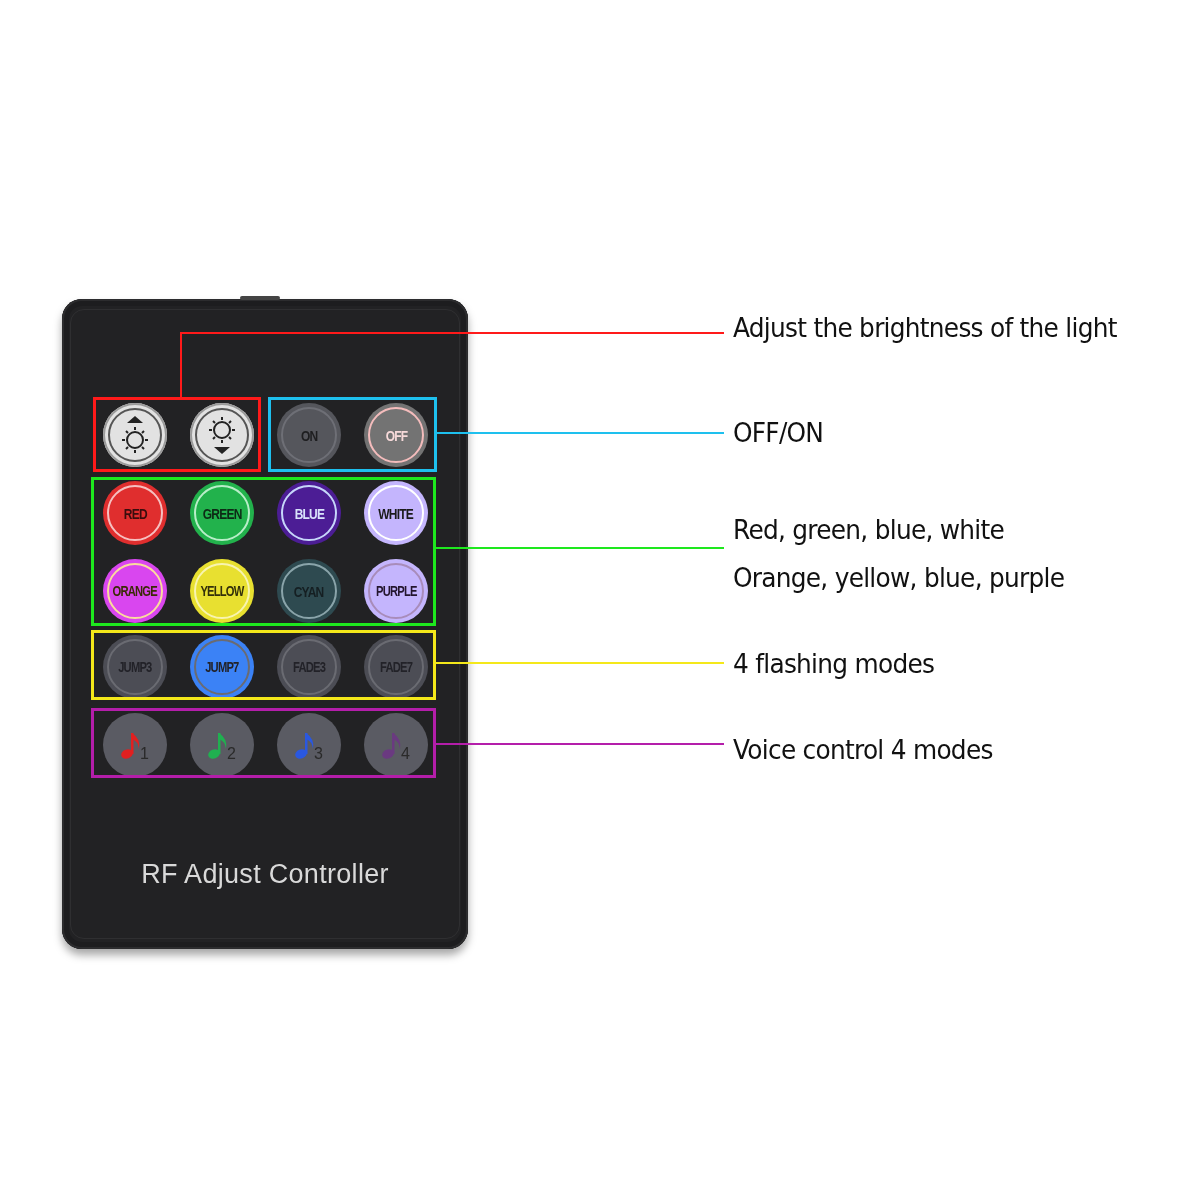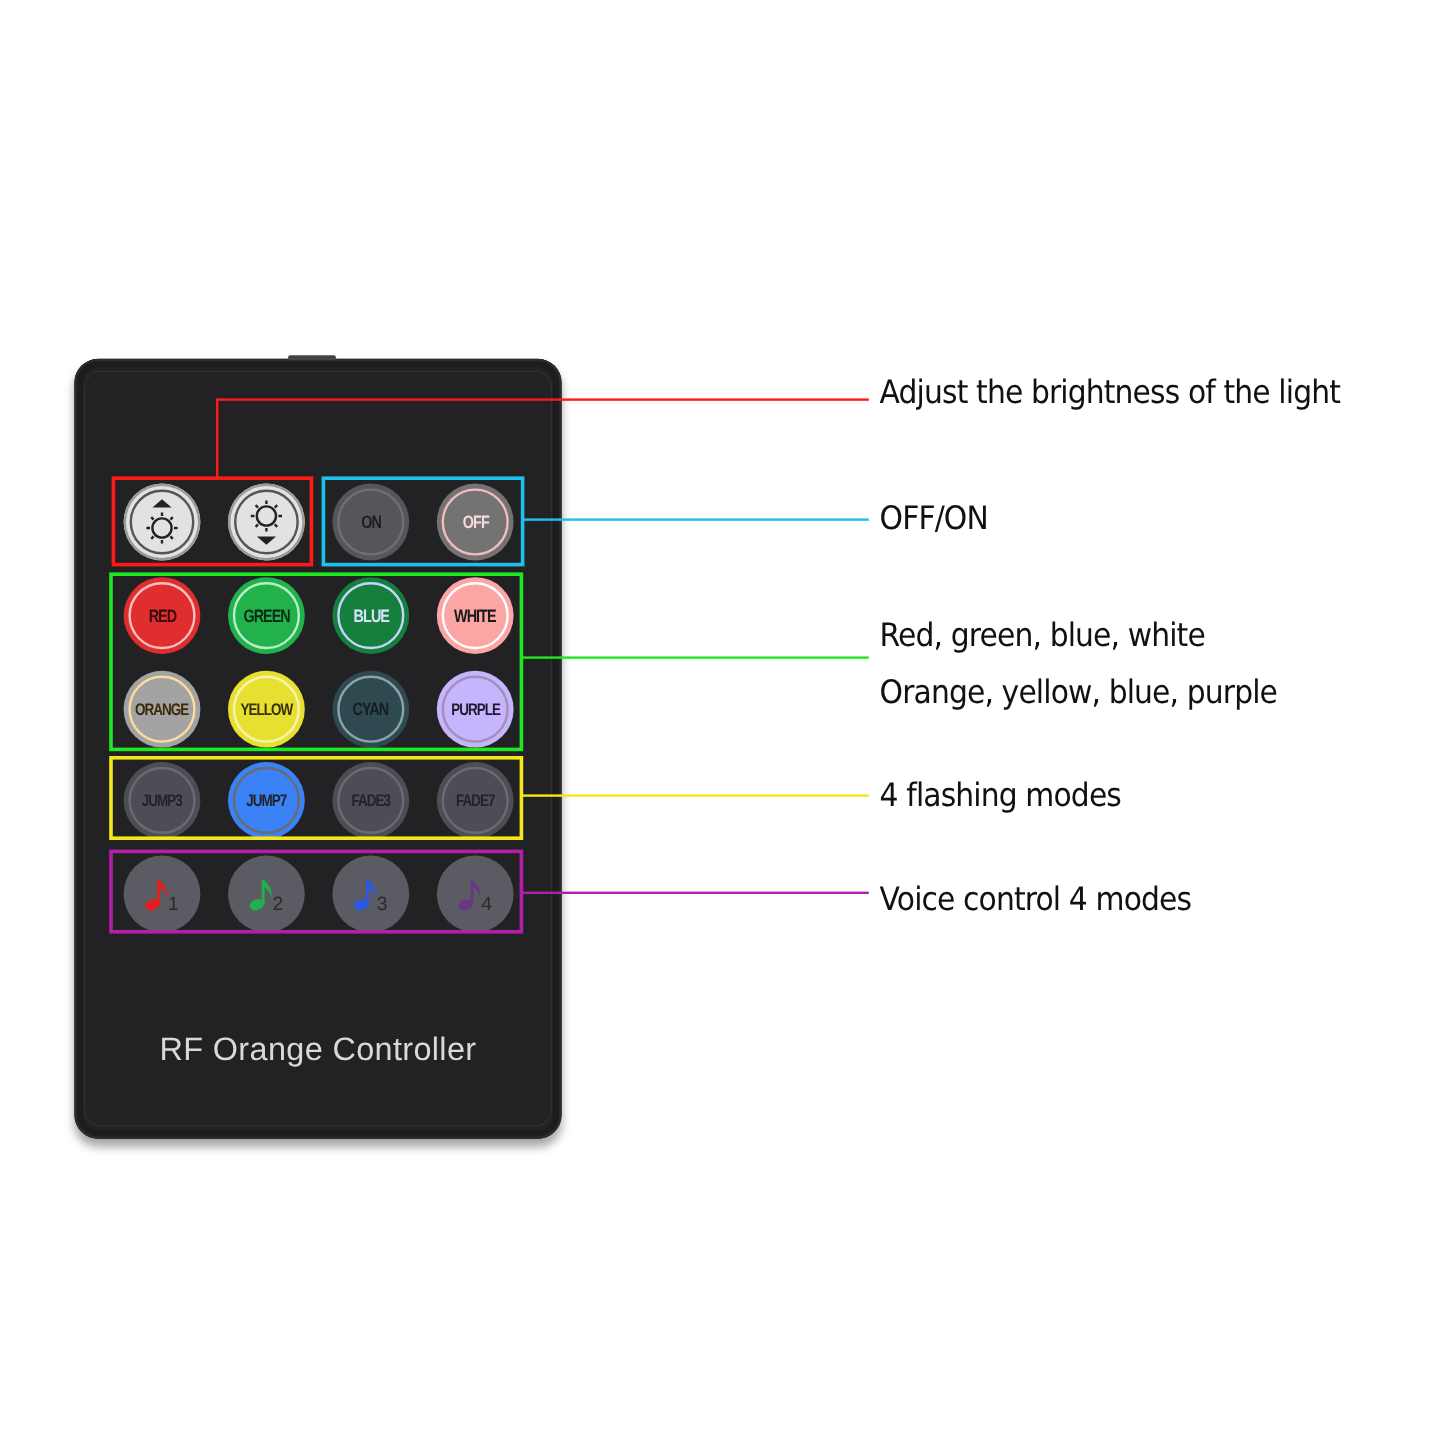--- a/index.html
+++ b/index.html
@@ -50,21 +50,21 @@
     .note-num {
       position: absolute; font-family: "Liberation Sans", sans-serif; font-size: 16px;
       color: #2a2a2a; font-weight: normal; letter-spacing: 0;
     }
   </style>
 </head>
 <body>
 
 <div class="remote">
   <div class="remote-inner"></div>
-  <div class="brand">RF Orange Controller</div>
+  <div class="brand">RF Adjust Controller</div>
 </div>
 <div class="remote-notch"></div>
 
 <div class="btn" style="left:103px; top:403px; background:#e2e2e2; box-shadow: inset 0 0 0 2px #9a9a9a;">
   <span class="ring" style="border-color:#555; inset:5px;"></span>
   <svg width="52" height="52" viewBox="0 0 52 52" style="position:relative;">
     <polygon points="26,7 18,14 34,14" fill="#222"></polygon>
     <circle cx="26" cy="31" r="8" fill="none" stroke="#222" stroke-width="2"></circle>
     <g stroke="#222" stroke-width="2">
       <line x1="26" y1="18" x2="26" y2="21"></line>
@@ -106,30 +106,30 @@
 </div>
 
 <div class="btn" style="left:103px; top:481px; background:#e02e2e;text-align:center;">
   <span class="ring" style="border-color:#f6c0c0;"></span>
   <span class="lbl" style="color:#3a0d0d;">RED</span>
 </div>
 <div class="btn" style="left:190px; top:481px; background:#22b24c;">
   <span class="ring" style="border-color:#b8eec8;"></span>
   <span class="lbl" style="color:#0d2a15;">GREEN</span>
 </div>
-<div class="btn" style="left:277px; top:481px; background:#15803d;">
+<div class="btn" style="left:277px; top:481px; background:#4c1d95;">
   <span class="ring" style="border-color:#c6d6fa;"></span>
   <span class="lbl" style="color:#d8e2fb;">BLUE</span>
 </div>
-<div class="btn" style="left:364px; top:481px; background:#fca5a5;">
+<div class="btn" style="left:364px; top:481px; background:#c4b5fd;">
   <span class="ring" style="border-color:#ffffff;"></span>
   <span class="lbl" style="color:#1a1a1a;">WHITE</span>
 </div>
 
-<div class="btn" style="left:103px; top:559px; background:#a3a3a3;">
+<div class="btn" style="left:103px; top:559px; background:#d946ef;">
   <span class="ring" style="border-color:#fadc9c;"></span>
   <span class="lbl" style="color:#3b2a05; font-size:14px;">ORANGE</span>
 </div>
 <div class="btn" style="left:190px; top:559px; background:#e8e030;">
   <span class="ring" style="border-color:#f8f4b0;"></span>
   <span class="lbl" style="color:#33300a; font-size:14px;">YELLOW</span>
 </div>
 <div class="btn" style="left:277px; top:559px; background:#2e4a50;">
   <span class="ring" style="border-color:#8aa4aa;"></span>
   <span class="lbl" style="color:#151f22;">CYAN</span>

